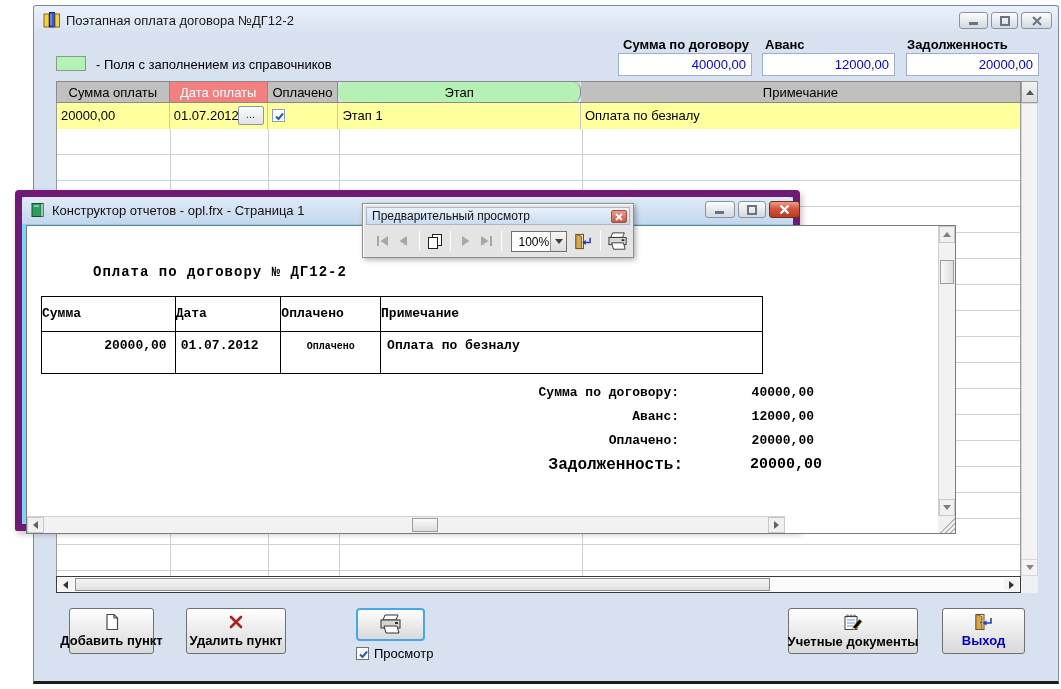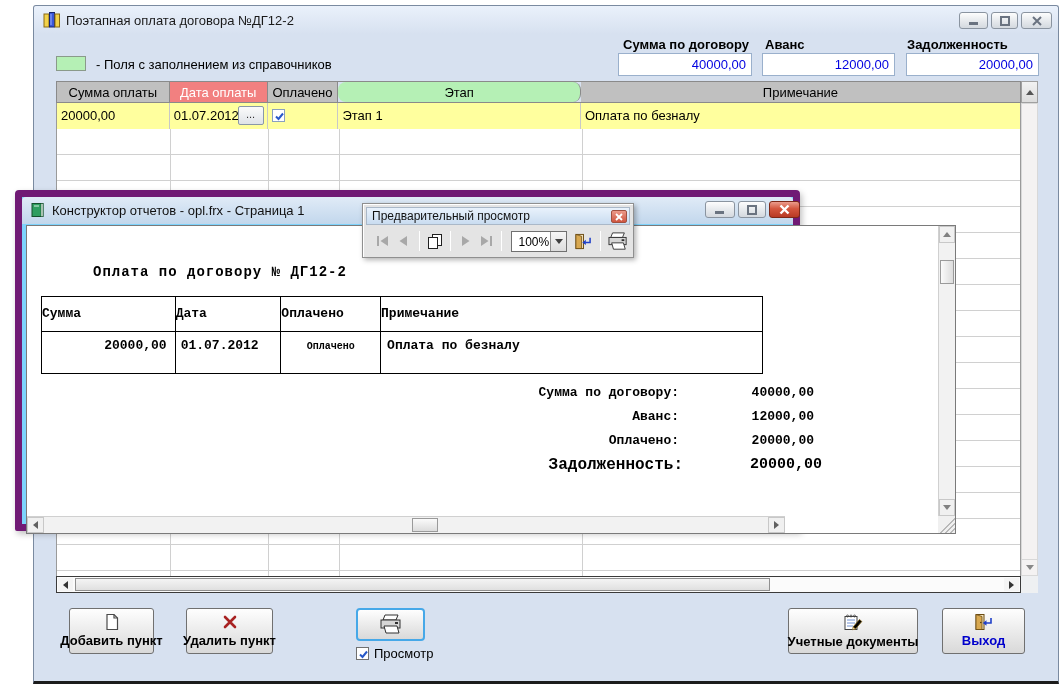--- a/index.html
+++ b/index.html
@@ -62,21 +62,21 @@
   .grid-hsb-right { right:1px; top:1px; width:15px; height:13px; border:none; background:#f4f4f4; }
   .grid-hsb-thumb { position:absolute; left:18px; top:1px; width:695px; height:13px; background:linear-gradient(#f4f4f4,#e0e0e0); border:1px solid #909090; }
   .grid-corner { position:absolute; left:965px; top:495px; width:17px; height:17px; background:#eef0f2; }
 
   
   .fbtn { position:absolute; top:602px; height:46px; border:1px solid #707070; border-radius:3px;
     background:linear-gradient(#fefefe,#ececec 48%,#d9d9d9); text-align:center; font-size:13px; font-weight:bold; color:#000;
     display:flex; flex-direction:column; align-items:center; justify-content:flex-start; padding-top:4px; }
   .fbtn .lbl { margin-top:2px; white-space:nowrap; }
   .btn-add { left:35px; width:85px; }
-  .btn-del { left:152px; width:87px; }
+  .btn-del { left:152px; width:100px; }
   .btn-print { left:322px; width:69px; height:33px; top:602px; border:2px solid #46a8e8; border-radius:4px; justify-content:center; padding-top:0; }
   .btn-acct { left:754px; width:130px; }
   .btn-exit { left:908px; width:83px; }
   .btn-exit .lbl { color:#0000cc; }
   .preview-check { position:absolute; left:322px; top:640px; display:flex; align-items:center; font-size:13px; color:#000; }
   .preview-check .checkbox { border:1px solid #707070; margin-right:5px; }
 
   
   .report-window { position:absolute; left:15px; top:190px; width:785px; height:341px;
     background:#7dd3fc; border:7px solid #701a75; border-radius:4px 4px 2px 2px; box-shadow:2px 3px 6px rgba(0,0,0,0.25); }

